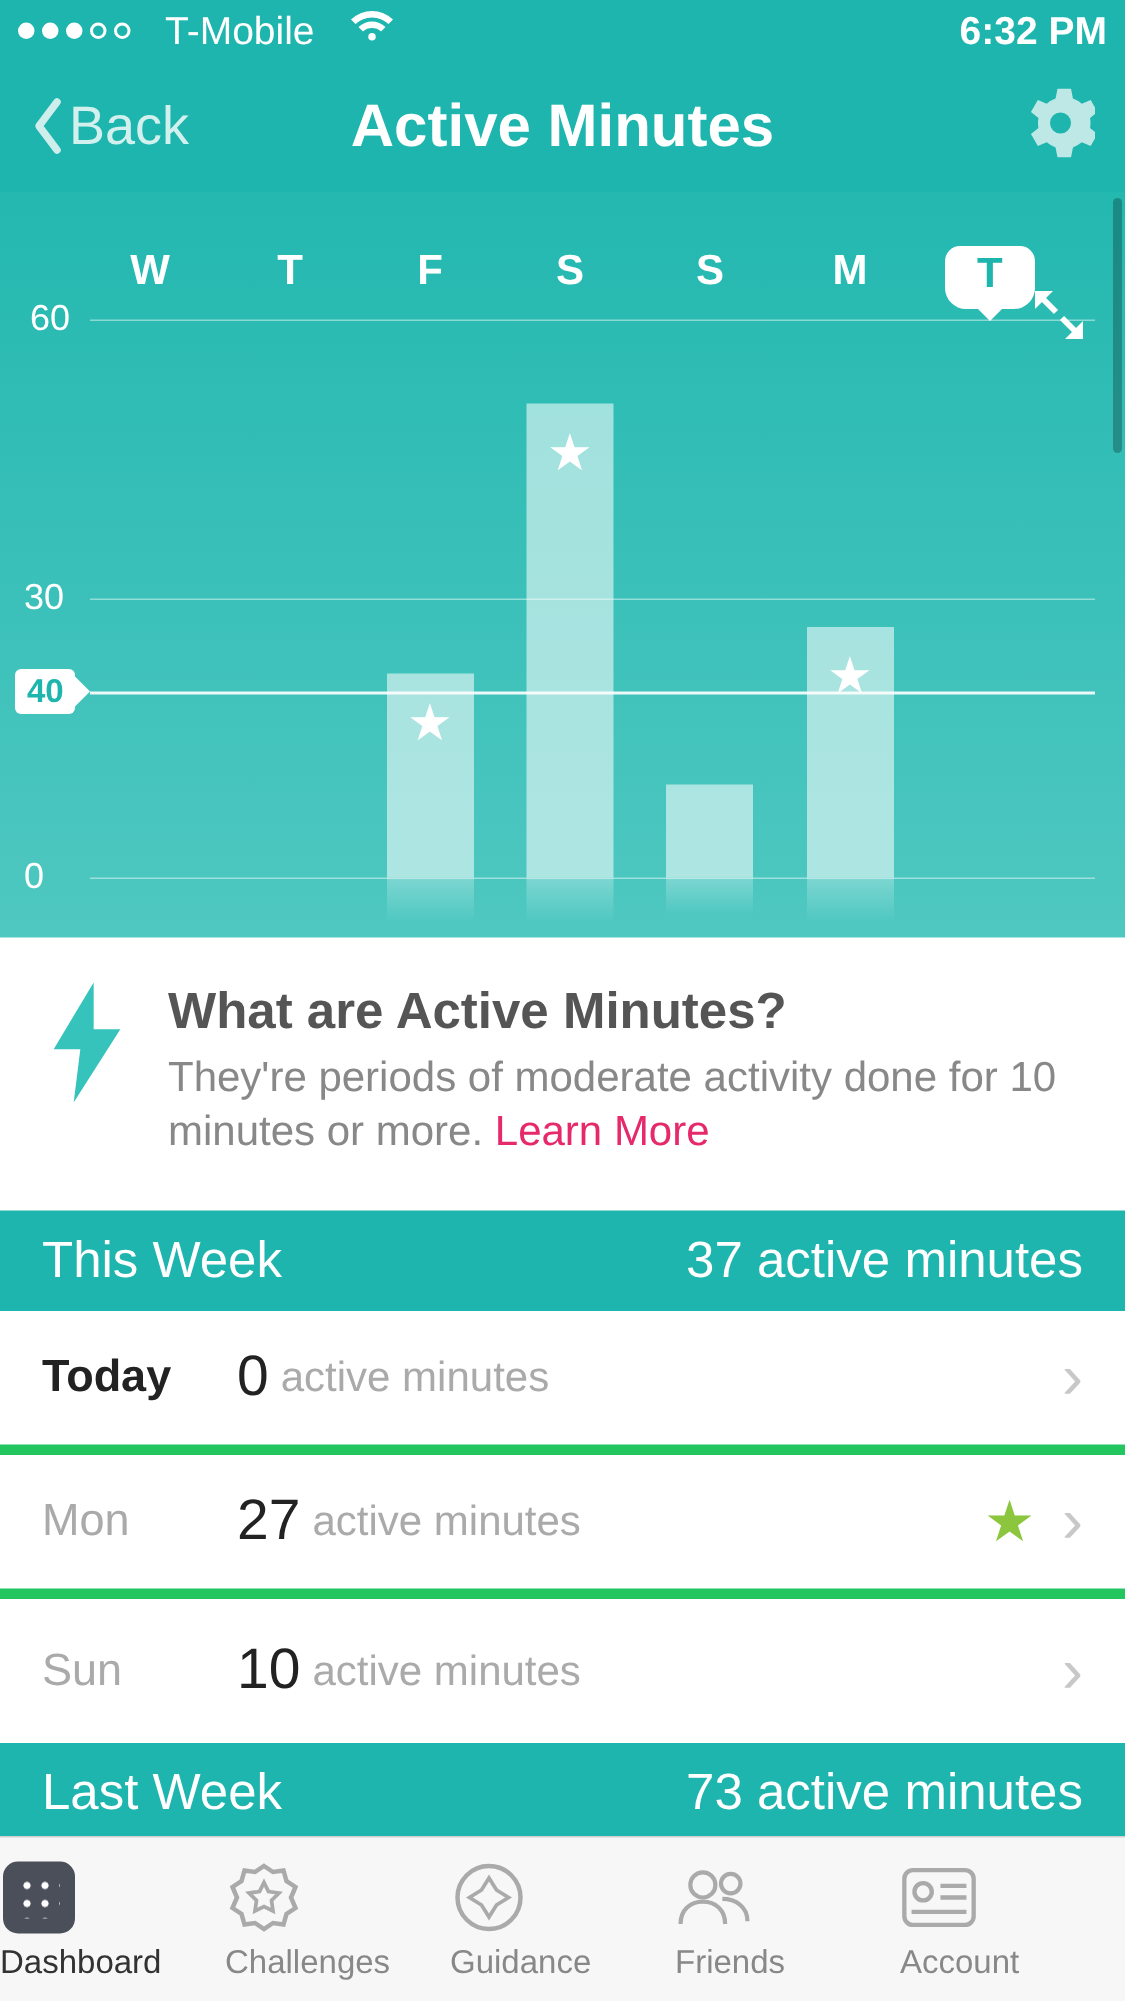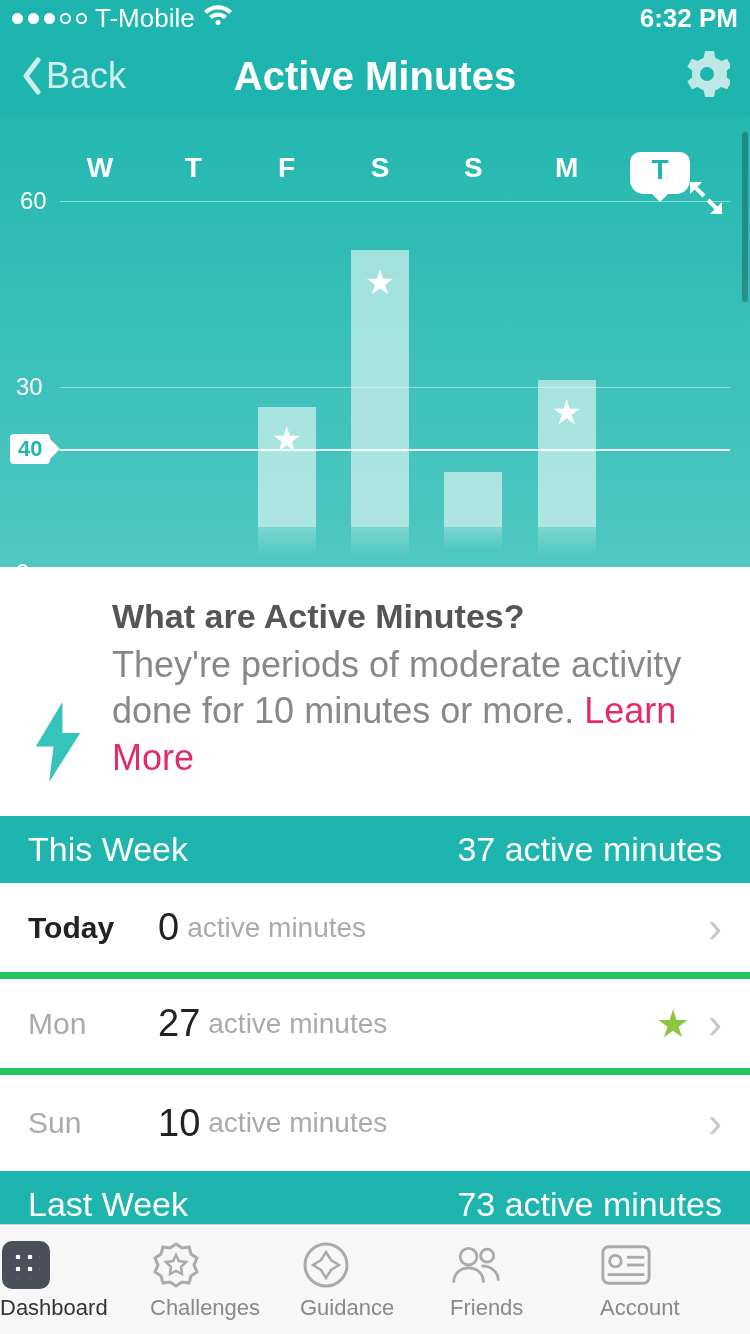--- a/index.html
+++ b/index.html
@@ -1,21 +1,21 @@
 <!DOCTYPE html>
 <html><head>
 <meta charset="utf-8">
 <style>
   * { box-sizing: border-box; margin: 0; padding: 0; }
   html, body { width: 750px; height: 1334px; font-family: -apple-system, Helvetica, Arial, sans-serif; overflow: hidden; background:#fff; }
   .screen { width:750px; height:1334px; display:flex; flex-direction:column; position:relative; }
 
   
   .status-bar { height:40px; background:linear-gradient(#1db5ad,#1db5ad); color:#fff; display:flex; align-items:center; justify-content:space-between; padding:0 12px; font-size:26px; font-weight:500; }
-  .status-left, .status-right { display:flex; align-items:center; gap:8px; }
+  .status-left, .status-right { display:flex; align-items:center; gap:23px; }
   .dots { display:flex; gap:5px; }
   .dot { width:11px; height:11px; border-radius:50%; background:#fff; }
   .dot.hollow { background:transparent; border:2px solid #fff; width:11px; height:11px; }
   .wifi-icon, .bt-icon { display:inline-block; }
   .battery { width:50px; height:22px; border:2px solid #fff; border-radius:4px; position:relative; }
   .battery::after { content:""; position:absolute; right:-6px; top:5px; width:4px; height:8px; background:#fff; border-radius:0 2px 2px 0;}
   .battery-fill { position:absolute; left:1px; top:1px; bottom:1px; width:62%; background:#fff; border-radius:2px 0 0 2px;}
 
   
   .nav-header { height:88px; background:#1db5ad; color:#fff; display:flex; align-items:center; justify-content:space-between; padding:0 20px; }
@@ -37,24 +37,24 @@
   .goal-marker::after{ content:""; position:absolute; right:-10px; top:50%; transform:translateY(-50%); border-top:10px solid transparent; border-bottom:10px solid transparent; border-left:10px solid #fff;}
   .goal-line { position:absolute; left:60px; right:20px; height:2px; background:rgba(255,255,255,0.9); }
 
   .bars { position:absolute; left:70px; right:60px; bottom:40px; top:85px; display:flex; justify-content:space-between; align-items:flex-end; }
   .bar-slot { width:60px; display:flex; justify-content:center; align-items:flex-end; height:100%; position:relative;}
   .bar { width:58px; background:rgba(255,255,255,0.55); position:relative; }
   .bar .star { position:absolute; top:12px; left:50%; transform:translateX(-50%); color:#fff; font-size:34px; }
   .reflection { position:absolute; top:100%; left:0; width:100%; background:linear-gradient(rgba(255,255,255,0.28), rgba(255,255,255,0)); }
 
   
-  .info-card { background:#fff; padding:30px 28px 34px 28px; display:flex; gap:24px; align-items:flex-end; }
+  .info-card { background:#fff; padding:30px 28px 34px 28px; display:flex; gap:24px; align-items:flex-start; }
   .bolt-icon { width:60px; height:80px; flex-shrink:0; }
   .info-title { font-size:34px; font-weight:600; color:#555; margin-bottom:6px; }
-  .info-body { font-size:36px; color:#888; line-height:1.3; }
+  .info-body { font-size:28px; color:#888; line-height:1.3; }
   .learn-more { color:#e6296b; font-weight:500;}
 
   
   .section-bar { background:#1db5ad; color:#fff; display:flex; justify-content:space-between; align-items:center; padding:14px 28px; font-size:34px; }
   .section-bar .s-title { font-weight:400; }
   .section-bar .s-val { font-weight:400; }
 
   
   .rows { background:#fff; }
   .row { display:flex; align-items:center; padding:0 28px; height:96px; border-bottom:7px solid #22c55e; position:relative;}

